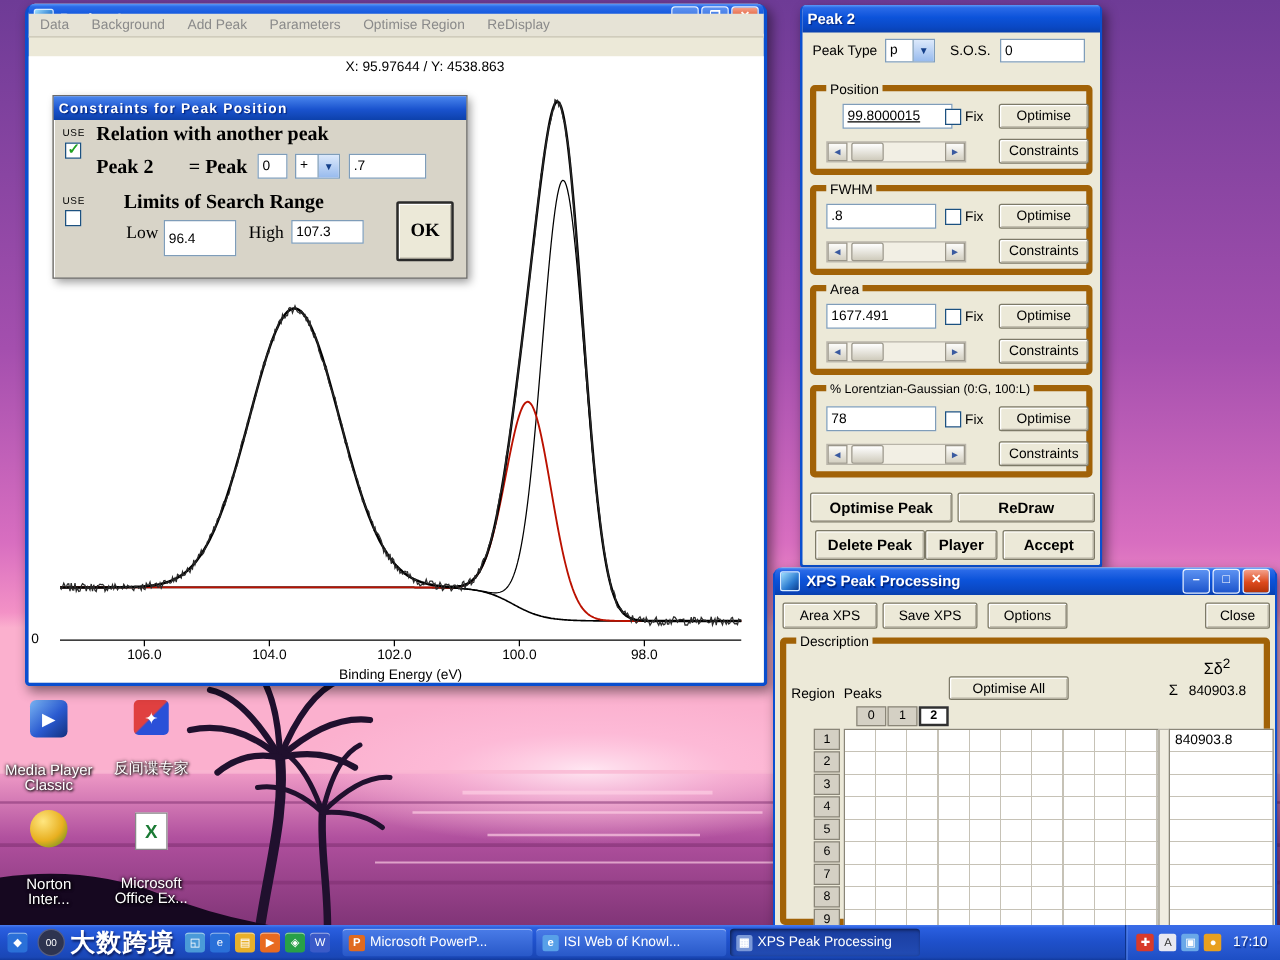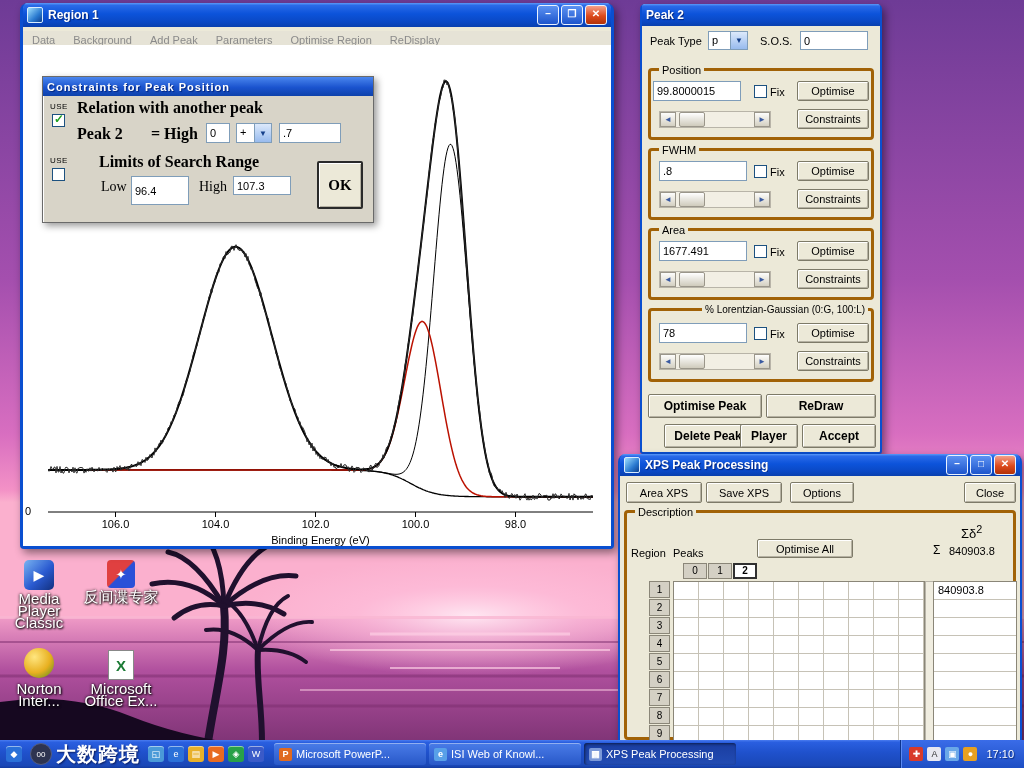--- a/index.html
+++ b/index.html
@@ -22,35 +22,35 @@
     text-align:center;font-weight:bold;text-shadow:none;}
   .tb-btn.close{background:linear-gradient(#f4a08a,#dd4a1d 55%,#b23208);}
   
   .btn{position:absolute;background:#ece9d8;border:1px solid #7d7a68;border-radius:2px;
     box-shadow:inset 1px 1px 0 #fff,inset -1px -1px 0 #b5b1a2;font-size:11px;
     display:flex;align-items:center;justify-content:center;box-sizing:border-box;}
   .tbx{position:absolute;background:#fff;border:1px solid #7f9db9;font-size:11px;
     padding:2px 3px;box-sizing:border-box;display:flex;align-items:center;overflow:hidden;white-space:nowrap;}
   .chk{position:absolute;width:13px;height:13px;background:#fff;border:1px solid #1c5180;box-sizing:border-box;}
   .chk.checked::after{content:"✓";position:absolute;top:-3px;left:1px;font-size:12px;font-weight:bold;color:#21a121;}
-  .grp{position:absolute;border:3px solid #a16207;border-radius:4px;box-sizing:border-box;}
+  .grp{position:absolute;border:5px solid #a16207;border-radius:4px;box-sizing:border-box;}
   .grp-label{position:absolute;top:-7px;left:8px;background:#ece9d8;padding:0 3px;font-size:11px;white-space:nowrap;}
   .hscroll{position:absolute;height:17px;background:#f2efe4;border:1px solid #b8b4a8;display:flex;box-sizing:border-box;}
   .sb-btn{width:16px;height:100%;background:linear-gradient(#fdfdfb,#d4d0c2);border:1px solid #9a968a;
     box-sizing:border-box;font-size:8px;color:#3a5aa0;display:flex;align-items:center;justify-content:center;}
   .sb-track{flex:1;position:relative;}
   .sb-thumb{position:absolute;left:3px;top:0;width:26px;height:15px;border-radius:2px;
     background:linear-gradient(#ffffff,#cfcbbc);border:1px solid #9a968a;box-sizing:border-box;}
   .combo{position:absolute;background:#fff;border:1px solid #7f9db9;display:flex;box-sizing:border-box;}
   .combo .val{flex:1;padding:2px 3px;font-size:11px;}
   .combo .arrow{width:16px;background:linear-gradient(#dcе9fb,#98bbee);background:linear-gradient(#dce9fb,#98bbee);
     border-left:1px solid #7f9db9;color:#15408a;font-size:8px;display:flex;align-items:center;justify-content:center;}
   .lbl{position:absolute;white-space:nowrap;}
   
-  #region-menubar{position:absolute;top:28px;left:0;right:0;height:18px;background:#e6e3d6;
+  #region-menubar{position:absolute;top:8px;left:0;right:0;height:18px;background:#e6e3d6;
     border-bottom:1px solid #c9c5b4;display:flex;align-items:center;color:#8a8a8a;}
   #region-menubar span{padding:0 9px;}
   #region-body{position:absolute;top:42px;left:0;right:0;bottom:0;background:#fff;}
   #coords-line{position:absolute;top:3px;left:0;right:0;text-align:center;padding-left:46px;color:#000;}
   #chart-host{position:absolute;left:25px;top:33px;width:545px;height:434px;overflow:visible;}
   .tick-label{position:absolute;top:440px;width:44px;text-align:center;font-size:11px;}
   #axis-title{position:absolute;left:25px;width:545px;top:489px;text-align:center;font-size:11px;}
   #y-origin{position:absolute;left:2px;top:460px;font-size:11px;}
   
   #constraints{position:absolute;left:42px;top:76px;width:332px;height:147px;background:#d8d4c8;
@@ -78,21 +78,21 @@
   #sum-col{position:absolute;left:306px;top:68px;width:82px;height:162px;background:#fff;border:1px solid #8a8678;
     background-image:repeating-linear-gradient(to bottom,transparent 0 17px,#c6c2b6 17px 18px);}
   #watermark{position:absolute;left:630px;top:700px;z-index:30;display:flex;align-items:center;gap:6px;
     color:#9aa0a8;opacity:.9;font-size:22px;letter-spacing:2px;font-weight:bold;text-shadow:0 0 2px #fff;}
   .paw{width:22px;height:22px;border-radius:50%;background:#aab0b8;opacity:.8;position:relative;}
   .paw::after{content:"";position:absolute;left:4px;top:-5px;width:5px;height:5px;border-radius:50%;
     background:#aab0b8;box-shadow:7px 0 0 #aab0b8,3.5px -4px 0 #aab0b8;}
   
   .dicon{position:absolute;width:78px;text-align:center;z-index:5;}
   .dicon .ic{display:inline-block;}
-  .dicon .cap{margin-top:3px;color:#fff;font-size:15px;line-height:12px;white-space:pre-line;
+  .dicon .cap{margin-top:20px;color:#fff;font-size:12px;line-height:12px;white-space:pre-line;
     text-shadow:1px 1px 2px #000,0 0 3px #000;}
   
   #taskbar{position:absolute;left:0;top:740px;width:1024px;height:28px;z-index:40;
     background:linear-gradient(180deg,#4a7cf0 0%,#2a5fe0 8%,#1f51cc 45%,#1a47b6 92%,#123a9e 100%);
     display:flex;align-items:center;}
   .qlicon{width:16px;height:16px;border-radius:3px;margin-right:4px;color:#fff;font-size:9px;
     display:flex;align-items:center;justify-content:center;box-shadow:inset 0 1px 0 rgba(255,255,255,.5);}
   .taskbtn{width:152px;height:22px;margin-right:3px;border-radius:3px;display:flex;align-items:center;gap:4px;
     padding:0 5px;box-sizing:border-box;color:#fff;font-size:11px;white-space:nowrap;overflow:hidden;
     background:linear-gradient(#4a7ce8,#2858c8);box-shadow:inset 0 1px 0 rgba(255,255,255,.4);}
@@ -203,20 +203,21 @@
     </div>
     <div id="region-menubar">
       <span>Data</span>
       <span>Background</span>
       <span>Add Peak</span>
       <span>Parameters</span>
       <span>Optimise Region</span>
       <span>ReDisplay</span>
     </div>
     <div id="region-body">
+      <div id="coords-line">X: 95.97644 / Y: 4538.863</div>
       <div id="chart-host"><svg width="549" height="442">
             <polyline points="0.0,391.9 1.0,391.9 2.0,391.9 3.0,391.9 4.0,391.9 5.0,391.9 6.0,391.9 7.0,391.9 8.0,391.9 9.0,391.9 10.0,391.9 11.0,391.9 12.0,391.9 13.0,391.9 14.0,391.9 15.0,391.9 16.0,391.9 17.0,391.9 18.0,391.9 19.0,391.9 20.0,391.9 21.0,391.9 22.0,391.9 23.0,391.9 24.0,391.9 25.0,391.9 26.0,391.9 27.0,391.9 28.0,391.9 29.0,391.9 30.0,391.9 31.0,391.9 32.0,391.9 33.0,391.9 34.0,391.9 35.0,391.9 36.0,391.9 37.0,391.9 38.0,391.9 39.0,391.9 40.0,391.9 41.0,391.9 42.0,391.9 43.0,391.9 44.0,391.9 45.0,391.9 46.0,391.9 47.0,391.9 48.0,391.9 49.0,391.9 50.0,391.9 51.0,391.9 52.0,391.9 53.0,391.9 54.0,391.9 55.0,391.9 56.0,391.9 57.0,391.9 58.0,391.9 59.0,391.9 60.0,391.9 61.0,391.9 62.0,391.9 63.0,391.9 64.0,391.9 65.0,391.9 66.0,391.9 67.0,391.9 68.0,391.9 69.0,391.9 70.0,391.9 71.0,391.9 72.0,391.9 73.0,391.9 74.0,391.9 75.0,391.9 76.0,391.9 77.0,391.9 78.0,391.9 79.0,391.9 80.0,391.9 81.0,391.9 82.0,391.9 83.0,391.9 84.0,391.9 85.0,391.9 86.0,391.9 87.0,391.9 88.0,391.9 89.0,391.9 90.0,391.9 91.0,391.9 92.0,391.9 93.0,391.9 94.0,391.9 95.0,391.9 96.0,391.9 97.0,391.9 98.0,391.9 99.0,391.9 100.0,391.9 101.0,391.9 102.0,391.9 103.0,391.9 104.0,391.9 105.0,391.9 106.0,391.9 107.0,391.9 108.0,391.9 109.0,391.9 110.0,391.9 111.0,391.9 112.0,391.9 113.0,391.9 114.0,391.9 115.0,391.9 116.0,391.9 117.0,391.9 118.0,391.9 119.0,391.9 120.0,391.9 121.0,391.9 122.0,391.9 123.0,391.9 124.0,391.9 125.0,391.9 126.0,391.9 127.0,391.9 128.0,391.9 129.0,391.9 130.0,391.9 131.0,391.9 132.0,391.9 133.0,391.9 134.0,391.9 135.0,391.9 136.0,391.9 137.0,391.9 138.0,391.9 139.0,391.9 140.0,391.9 141.0,391.9 142.0,391.9 143.0,391.9 144.0,391.9 145.0,391.9 146.0,391.9 147.0,391.9 148.0,391.9 149.0,391.9 150.0,391.9 151.0,391.9 152.0,391.9 153.0,391.9 154.0,391.9 155.0,391.9 156.0,391.9 157.0,391.9 158.0,391.9 159.0,391.9 160.0,391.9 161.0,391.9 162.0,391.9 163.0,391.9 164.0,391.9 165.0,391.9 166.0,391.9 167.0,391.9 168.0,391.9 169.0,391.9 170.0,391.9 171.0,391.9 172.0,391.9 173.0,391.9 174.0,391.9 175.0,391.9 176.0,391.9 177.0,391.9 178.0,391.9 179.0,391.9 180.0,391.9 181.0,391.9 182.0,391.9 183.0,391.9 184.0,391.9 185.0,391.9 186.0,391.9 187.0,391.9 188.0,391.9 189.0,391.9 190.0,391.9 191.0,391.9 192.0,391.9 193.0,391.9 194.0,391.9 195.0,391.9 196.0,391.9 197.0,391.9 198.0,391.9 199.0,391.9 200.0,391.9 201.0,391.9 202.0,391.9 203.0,391.9 204.0,391.9 205.0,391.9 206.0,391.9 207.0,391.9 208.0,391.9 209.0,391.9 210.0,391.9 211.0,391.9 212.0,391.9 213.0,391.9 214.0,391.9 215.0,391.9 216.0,391.9 217.0,391.9 218.0,391.9 219.0,391.9 220.0,391.9 221.0,391.9 222.0,391.9 223.0,391.9 224.0,391.9 225.0,391.9 226.0,391.9 227.0,391.9 228.0,391.9 229.0,391.9 230.0,391.9 231.0,391.9 232.0,391.9 233.0,391.9 234.0,391.9 235.0,391.9 236.0,391.9 237.0,391.9 238.0,391.9 239.0,391.9 240.0,391.9 241.0,391.9 242.0,391.9 243.0,391.9 244.0,391.9 245.0,391.9 246.0,391.9 247.0,391.9 248.0,391.9 249.0,391.9 250.0,391.9 251.0,391.9 252.0,391.9 253.0,391.9 254.0,391.9 255.0,391.9 256.0,391.9 257.0,391.9 258.0,391.9 259.0,391.9 260.0,391.9 261.0,391.9 262.0,391.9 263.0,391.9 264.0,391.9 265.0,391.9 266.0,391.9 267.0,391.9 268.0,391.9 269.0,391.9 270.0,391.9 271.0,391.9 272.0,391.9 273.0,391.9 274.0,391.9 275.0,391.9 276.0,391.9 277.0,391.9 278.0,391.9 279.0,391.9 280.0,391.9 281.0,391.9 282.0,391.9 283.0,391.9 284.0,392.0 285.0,392.0 286.0,392.0 287.0,392.0 288.0,392.0 289.0,392.0 290.0,392.0 291.0,392.0 292.0,392.0 293.0,392.0 294.0,392.0 295.0,392.0 296.0,392.0 297.0,392.0 298.0,392.1 299.0,392.1 300.0,392.1 301.0,392.1 302.0,392.1 303.0,392.1 304.0,392.1 305.0,392.2 306.0,392.2 307.0,392.2 308.0,392.2 309.0,392.3 310.0,392.3 311.0,392.3 312.0,392.4 313.0,392.4 314.0,392.4 315.0,392.5 316.0,392.5 317.0,392.6 318.0,392.6 319.0,392.7 320.0,392.8 321.0,392.8 322.0,392.9 323.0,393.0 324.0,393.1 325.0,393.2 326.0,393.3 327.0,393.4 328.0,393.5 329.0,393.6 330.0,393.8 331.0,393.9 332.0,394.1 333.0,394.2 334.0,394.4 335.0,394.6 336.0,394.8 337.0,395.0 338.0,395.2 339.0,395.5 340.0,395.7 341.0,396.0 342.0,396.3 343.0,396.6 344.0,396.9 345.0,397.2 346.0,397.6 347.0,397.9 348.0,398.3 349.0,398.7 350.0,399.1 351.0,399.6 352.0,400.0 353.0,400.5 354.0,401.0 355.0,401.4 356.0,401.9 357.0,402.4 358.0,403.0 359.0,403.5 360.0,404.0 361.0,404.5 362.0,405.1 363.0,405.6 364.0,406.2 365.0,406.7 366.0,407.2 367.0,407.8 368.0,408.3 369.0,408.8 370.0,409.3 371.0,409.8 372.0,410.2 373.0,410.7 374.0,411.1 375.0,411.6 376.0,412.0 377.0,412.4 378.0,412.8 379.0,413.1 380.0,413.5 381.0,413.8 382.0,414.1 383.0,414.4 384.0,414.7 385.0,415.0 386.0,415.2 387.0,415.5 388.0,415.7 389.0,415.9 390.0,416.1 391.0,416.3 392.0,416.5 393.0,416.7 394.0,416.8 395.0,416.9 396.0,417.1 397.0,417.2 398.0,417.3 399.0,417.4 400.0,417.5 401.0,417.6 402.0,417.7 403.0,417.8 404.0,417.9 405.0,417.9 406.0,418.0 407.0,418.1 408.0,418.1 409.0,418.2 410.0,418.2 411.0,418.3 412.0,418.3 413.0,418.3 414.0,418.4 415.0,418.4 416.0,418.4 417.0,418.5 418.0,418.5 419.0,418.5 420.0,418.5 421.0,418.6 422.0,418.6 423.0,418.6 424.0,418.6 425.0,418.6 426.0,418.6 427.0,418.7 428.0,418.7 429.0,418.7 430.0,418.7 431.0,418.7 432.0,418.7 433.0,418.7 434.0,418.7 435.0,418.7 436.0,418.7 437.0,418.7 438.0,418.7 439.0,418.8 440.0,418.8 441.0,418.8 442.0,418.8 443.0,418.8 444.0,418.8 445.0,418.8 446.0,418.8 447.0,418.8 448.0,418.8 449.0,418.8 450.0,418.8 451.0,418.8 452.0,418.8 453.0,418.8 454.0,418.8 455.0,418.8 456.0,418.8 457.0,418.8 458.0,418.8 459.0,418.8 460.0,418.8 461.0,418.8 462.0,418.8 463.0,418.8 464.0,418.8 465.0,418.8 466.0,418.8 467.0,418.8 468.0,418.8 469.0,418.8 470.0,418.8 471.0,418.8 472.0,418.8 473.0,418.8 474.0,418.8 475.0,418.8 476.0,418.8 477.0,418.8 478.0,418.8 479.0,418.8 480.0,418.8 481.0,418.8 482.0,418.8 483.0,418.8 484.0,418.8 485.0,418.8 486.0,418.8 487.0,418.8 488.0,418.8 489.0,418.8 490.0,418.8 491.0,418.8 492.0,418.8 493.0,418.8 494.0,418.8 495.0,418.8 496.0,418.8 497.0,418.8 498.0,418.8 499.0,418.8 500.0,418.8 501.0,418.8 502.0,418.8 503.0,418.8 504.0,418.8 505.0,418.8 506.0,418.8 507.0,418.8 508.0,418.8 509.0,418.8 510.0,418.8 511.0,418.8 512.0,418.8 513.0,418.8 514.0,418.8 515.0,418.8 516.0,418.8 517.0,418.8 518.0,418.8 519.0,418.8 520.0,418.8 521.0,418.8 522.0,418.8 523.0,418.8 524.0,418.8 525.0,418.8 526.0,418.8 527.0,418.8 528.0,418.8 529.0,418.8 530.0,418.8 531.0,418.8 532.0,418.8 533.0,418.8 534.0,418.8 535.0,418.8 536.0,418.8 537.0,418.8 538.0,418.8 539.0,418.8 540.0,418.8 541.0,418.8 542.0,418.8 543.0,418.8 544.0,418.8 545.0,418.8 " fill="none" stroke="#000000" stroke-width="1.3"></polyline>
             <polyline points="0.0,391.9 1.0,391.9 2.0,391.9 3.0,391.9 4.0,391.9 5.0,391.9 6.0,391.9 7.0,391.9 8.0,391.9 9.0,391.9 10.0,391.9 11.0,391.9 12.0,391.9 13.0,391.9 14.0,391.9 15.0,391.9 16.0,391.9 17.0,391.9 18.0,391.9 19.0,391.9 20.0,391.9 21.0,391.9 22.0,391.9 23.0,391.9 24.0,391.9 25.0,391.9 26.0,391.9 27.0,391.9 28.0,391.9 29.0,391.9 30.0,391.9 31.0,391.9 32.0,391.9 33.0,391.9 34.0,391.9 35.0,391.9 36.0,391.9 37.0,391.9 38.0,391.9 39.0,391.9 40.0,391.9 41.0,391.9 42.0,391.9 43.0,391.9 44.0,391.9 45.0,391.9 46.0,391.9 47.0,391.9 48.0,391.9 49.0,391.9 50.0,391.9 51.0,391.9 52.0,391.9 53.0,391.9 54.0,391.9 55.0,391.9 56.0,391.9 57.0,391.9 58.0,391.9 59.0,391.9 60.0,391.9 61.0,391.9 62.0,391.9 63.0,391.9 64.0,391.9 65.0,391.9 66.0,391.9 67.0,391.9 68.0,391.9 69.0,391.9 70.0,391.9 71.0,391.9 72.0,391.9 73.0,391.9 74.0,391.9 75.0,391.9 76.0,391.9 77.0,391.9 78.0,391.9 79.0,391.9 80.0,391.9 81.0,391.9 82.0,391.9 83.0,391.9 84.0,391.9 85.0,391.9 86.0,391.9 87.0,391.9 88.0,391.9 89.0,391.9 90.0,391.9 91.0,391.9 92.0,391.9 93.0,391.9 94.0,391.9 95.0,391.9 96.0,391.9 97.0,391.9 98.0,391.9 99.0,391.9 100.0,391.9 101.0,391.9 102.0,391.9 103.0,391.9 104.0,391.9 105.0,391.9 106.0,391.9 107.0,391.9 108.0,391.9 109.0,391.9 110.0,391.9 111.0,391.9 112.0,391.9 113.0,391.9 114.0,391.9 115.0,391.9 116.0,391.9 117.0,391.9 118.0,391.9 119.0,391.9 120.0,391.9 121.0,391.9 122.0,391.9 123.0,391.9 124.0,391.9 125.0,391.9 126.0,391.9 127.0,391.9 128.0,391.9 129.0,391.9 130.0,391.9 131.0,391.9 132.0,391.9 133.0,391.9 134.0,391.9 135.0,391.9 136.0,391.9 137.0,391.9 138.0,391.9 139.0,391.9 140.0,391.9 141.0,391.9 142.0,391.9 143.0,391.9 144.0,391.9 145.0,391.9 146.0,391.9 147.0,391.9 148.0,391.9 149.0,391.9 150.0,391.9 151.0,391.9 152.0,391.9 153.0,391.9 154.0,391.9 155.0,391.9 156.0,391.9 157.0,391.9 158.0,391.9 159.0,391.9 160.0,391.9 161.0,391.9 162.0,391.9 163.0,391.9 164.0,391.9 165.0,391.9 166.0,391.9 167.0,391.9 168.0,391.9 169.0,391.9 170.0,391.9 171.0,391.9 172.0,391.9 173.0,391.9 174.0,391.9 175.0,391.9 176.0,391.9 177.0,391.9 178.0,391.9 179.0,391.9 180.0,391.9 181.0,391.9 182.0,391.9 183.0,391.9 184.0,391.9 185.0,391.9 186.0,391.9 187.0,391.9 188.0,391.9 189.0,391.9 190.0,391.9 191.0,391.9 192.0,391.9 193.0,391.9 194.0,391.9 195.0,391.9 196.0,391.9 197.0,391.9 198.0,391.9 199.0,391.9 200.0,391.9 201.0,391.9 202.0,391.9 203.0,391.9 204.0,391.9 205.0,391.9 206.0,391.9 207.0,391.9 208.0,391.9 209.0,391.9 210.0,391.9 211.0,391.9 212.0,391.9 213.0,391.9 214.0,391.9 215.0,391.9 216.0,391.9 217.0,391.9 218.0,391.9 219.0,391.9 220.0,391.9 221.0,391.9 222.0,391.9 223.0,391.9 224.0,391.9 225.0,391.9 226.0,391.9 227.0,391.9 228.0,391.9 229.0,391.9 230.0,391.9 231.0,391.9 232.0,391.9 233.0,391.9 234.0,391.9 235.0,391.9 236.0,391.9 237.0,391.9 238.0,391.9 239.0,391.9 240.0,391.9 241.0,391.9 242.0,391.9 243.0,391.9 244.0,391.9 245.0,391.9 246.0,391.9 247.0,391.9 248.0,391.9 249.0,391.9 250.0,391.9 251.0,391.9 252.0,391.9 253.0,391.9 254.0,391.9 255.0,391.9 256.0,391.9 257.0,391.9 258.0,391.9 259.0,391.9 260.0,391.9 261.0,391.9 262.0,391.9 263.0,391.9 264.0,391.9 265.0,391.9 266.0,391.9 267.0,391.9 268.0,391.9 269.0,391.9 270.0,391.9 271.0,391.9 272.0,391.9 273.0,391.9 274.0,391.9 275.0,391.9 276.0,391.9 277.0,391.9 278.0,391.9 279.0,391.9 280.0,391.9 281.0,391.9 282.0,391.9 283.0,391.9 284.0,392.0 285.0,392.0 286.0,392.0 287.0,392.0 288.0,392.0 289.0,392.0 290.0,392.0 291.0,392.0 292.0,392.0 293.0,392.0 294.0,392.0 295.0,392.0 296.0,392.0 297.0,392.0 298.0,392.1 299.0,392.1 300.0,392.1 301.0,392.1 302.0,392.1 303.0,392.1 304.0,392.1 305.0,392.2 306.0,392.2 307.0,392.2 308.0,392.2 309.0,392.3 310.0,392.3 311.0,392.3 312.0,392.4 313.0,392.4 314.0,392.4 315.0,392.5 316.0,392.5 317.0,392.6 318.0,392.6 319.0,392.7 320.0,392.8 321.0,392.8 322.0,392.9 323.0,393.0 324.0,393.1 325.0,393.2 326.0,393.3 327.0,393.4 328.0,393.5 329.0,393.6 330.0,393.7 331.0,393.9 332.0,394.0 333.0,394.1 334.0,394.3 335.0,394.5 336.0,394.6 337.0,394.8 338.0,395.0 339.0,395.1 340.0,395.3 341.0,395.5 342.0,395.7 343.0,395.8 344.0,396.0 345.0,396.1 346.0,396.2 347.0,396.3 348.0,396.3 349.0,396.3 350.0,396.2 351.0,396.0 352.0,395.8 353.0,395.4 354.0,395.0 355.0,394.4 356.0,393.6 357.0,392.7 358.0,391.6 359.0,390.2 360.0,388.6 361.0,386.8 362.0,384.6 363.0,382.1 364.0,379.2 365.0,376.0 366.0,372.3 367.0,368.2 368.0,363.6 369.0,358.5 370.0,352.9 371.0,346.8 372.0,340.1 373.0,332.9 374.0,325.1 375.0,316.8 376.0,307.9 377.0,298.5 378.0,288.5 379.0,278.1 380.0,267.3 381.0,256.0 382.0,244.4 383.0,232.5 384.0,220.5 385.0,208.2 386.0,195.9 387.0,183.7 388.0,171.5 389.0,159.6 390.0,148.0 391.0,136.8 392.0,126.1 393.0,116.0 394.0,106.6 395.0,98.1 396.0,90.4 397.0,83.6 398.0,77.9 399.0,73.3 400.0,69.8 401.0,67.5 402.0,66.3 403.0,66.4 404.0,67.7 405.0,70.2 406.0,73.8 407.0,78.6 408.0,84.5 409.0,91.5 410.0,99.3 411.0,108.1 412.0,117.7 413.0,127.9 414.0,138.8 415.0,150.3 416.0,162.1 417.0,174.3 418.0,186.7 419.0,199.2 420.0,211.8 421.0,224.3 422.0,236.7 423.0,248.9 424.0,260.8 425.0,272.4 426.0,283.6 427.0,294.4 428.0,304.7 429.0,314.6 430.0,323.9 431.0,332.7 432.0,340.9 433.0,348.6 434.0,355.7 435.0,362.4 436.0,368.5 437.0,374.0 438.0,379.2 439.0,383.8 440.0,388.0 441.0,391.8 442.0,395.2 443.0,398.3 444.0,401.0 445.0,403.4 446.0,405.5 447.0,407.4 448.0,409.1 449.0,410.5 450.0,411.7 451.0,412.8 452.0,413.8 453.0,414.6 454.0,415.2 455.0,415.8 456.0,416.3 457.0,416.8 458.0,417.1 459.0,417.4 460.0,417.7 461.0,417.9 462.0,418.0 463.0,418.2 464.0,418.3 465.0,418.4 466.0,418.5 467.0,418.5 468.0,418.6 469.0,418.6 470.0,418.7 471.0,418.7 472.0,418.7 473.0,418.7 474.0,418.8 475.0,418.8 476.0,418.8 477.0,418.8 478.0,418.8 479.0,418.8 480.0,418.8 481.0,418.8 482.0,418.8 483.0,418.8 484.0,418.8 485.0,418.8 486.0,418.8 487.0,418.8 488.0,418.8 489.0,418.8 490.0,418.8 491.0,418.8 492.0,418.8 493.0,418.8 494.0,418.8 495.0,418.8 496.0,418.8 497.0,418.8 498.0,418.8 499.0,418.8 500.0,418.8 501.0,418.8 502.0,418.8 503.0,418.8 504.0,418.8 505.0,418.8 506.0,418.8 507.0,418.8 508.0,418.8 509.0,418.8 510.0,418.8 511.0,418.8 512.0,418.8 513.0,418.8 514.0,418.8 515.0,418.8 516.0,418.8 517.0,418.8 518.0,418.8 519.0,418.8 520.0,418.8 521.0,418.8 522.0,418.8 523.0,418.8 524.0,418.8 525.0,418.8 526.0,418.8 527.0,418.8 528.0,418.8 529.0,418.8 530.0,418.8 531.0,418.8 532.0,418.8 533.0,418.8 534.0,418.8 535.0,418.8 536.0,418.8 537.0,418.8 538.0,418.8 539.0,418.8 540.0,418.8 541.0,418.8 542.0,418.8 543.0,418.8 544.0,418.8 545.0,418.8 " fill="none" stroke="#000000" stroke-width="1"></polyline>
             <polyline points="0.0,391.9 1.0,391.9 2.0,391.9 3.0,391.9 4.0,391.9 5.0,391.9 6.0,391.9 7.0,391.9 8.0,391.9 9.0,391.9 10.0,391.9 11.0,391.9 12.0,391.9 13.0,391.9 14.0,391.9 15.0,391.9 16.0,391.9 17.0,391.9 18.0,391.9 19.0,391.9 20.0,391.9 21.0,391.9 22.0,391.9 23.0,391.9 24.0,391.9 25.0,391.9 26.0,391.9 27.0,391.9 28.0,391.9 29.0,391.9 30.0,391.9 31.0,391.9 32.0,391.9 33.0,391.9 34.0,391.9 35.0,391.9 36.0,391.9 37.0,391.9 38.0,391.9 39.0,391.9 40.0,391.9 41.0,391.9 42.0,391.9 43.0,391.9 44.0,391.9 45.0,391.9 46.0,391.9 47.0,391.9 48.0,391.9 49.0,391.9 50.0,391.9 51.0,391.9 52.0,391.9 53.0,391.9 54.0,391.9 55.0,391.9 56.0,391.9 57.0,391.9 58.0,391.9 59.0,391.9 60.0,391.9 61.0,391.9 62.0,391.9 63.0,391.9 64.0,391.9 65.0,391.9 66.0,391.9 67.0,391.9 68.0,391.9 69.0,391.9 70.0,391.9 71.0,391.9 72.0,391.9 73.0,391.9 74.0,391.9 75.0,391.9 76.0,391.9 77.0,391.9 78.0,391.9 79.0,391.9 80.0,391.9 81.0,391.9 82.0,391.9 83.0,391.9 84.0,391.9 85.0,391.9 86.0,391.9 87.0,391.9 88.0,391.9 89.0,391.9 90.0,391.9 91.0,391.9 92.0,391.9 93.0,391.9 94.0,391.9 95.0,391.9 96.0,391.9 97.0,391.9 98.0,391.9 99.0,391.9 100.0,391.9 101.0,391.9 102.0,391.9 103.0,391.9 104.0,391.9 105.0,391.9 106.0,391.9 107.0,391.9 108.0,391.9 109.0,391.9 110.0,391.9 111.0,391.9 112.0,391.9 113.0,391.9 114.0,391.9 115.0,391.9 116.0,391.9 117.0,391.9 118.0,391.9 119.0,391.9 120.0,391.9 121.0,391.9 122.0,391.9 123.0,391.9 124.0,391.9 125.0,391.9 126.0,391.9 127.0,391.9 128.0,391.9 129.0,391.9 130.0,391.9 131.0,391.9 132.0,391.9 133.0,391.9 134.0,391.9 135.0,391.9 136.0,391.9 137.0,391.9 138.0,391.9 139.0,391.9 140.0,391.9 141.0,391.9 142.0,391.9 143.0,391.9 144.0,391.9 145.0,391.9 146.0,391.9 147.0,391.9 148.0,391.9 149.0,391.9 150.0,391.9 151.0,391.9 152.0,391.9 153.0,391.9 154.0,391.9 155.0,391.9 156.0,391.9 157.0,391.9 158.0,391.9 159.0,391.9 160.0,391.9 161.0,391.9 162.0,391.9 163.0,391.9 164.0,391.9 165.0,391.9 166.0,391.9 167.0,391.9 168.0,391.9 169.0,391.9 170.0,391.9 171.0,391.9 172.0,391.9 173.0,391.9 174.0,391.9 175.0,391.9 176.0,391.9 177.0,391.9 178.0,391.9 179.0,391.9 180.0,391.9 181.0,391.9 182.0,391.9 183.0,391.9 184.0,391.9 185.0,391.9 186.0,391.9 187.0,391.9 188.0,391.9 189.0,391.9 190.0,391.9 191.0,391.9 192.0,391.9 193.0,391.9 194.0,391.9 195.0,391.9 196.0,391.9 197.0,391.9 198.0,391.9 199.0,391.9 200.0,391.9 201.0,391.9 202.0,391.9 203.0,391.9 204.0,391.9 205.0,391.9 206.0,391.9 207.0,391.9 208.0,391.9 209.0,391.9 210.0,391.9 211.0,391.9 212.0,391.9 213.0,391.9 214.0,391.9 215.0,391.9 216.0,391.9 217.0,391.9 218.0,391.9 219.0,391.9 220.0,391.9 221.0,391.9 222.0,391.9 223.0,391.9 224.0,391.9 225.0,391.9 226.0,391.9 227.0,391.9 228.0,391.9 229.0,391.9 230.0,391.9 231.0,391.9 232.0,391.9 233.0,391.9 234.0,391.9 235.0,391.9 236.0,391.9 237.0,391.9 238.0,391.9 239.0,391.9 240.0,391.9 241.0,391.9 242.0,391.9 243.0,391.9 244.0,391.9 245.0,391.9 246.0,391.9 247.0,391.9 248.0,391.9 249.0,391.9 250.0,391.9 251.0,391.9 252.0,391.9 253.0,391.9 254.0,391.9 255.0,391.9 256.0,391.9 257.0,391.9 258.0,391.9 259.0,391.9 260.0,391.9 261.0,391.9 262.0,391.9 263.0,391.9 264.0,391.9 265.0,391.9 266.0,391.9 267.0,391.9 268.0,391.9 269.0,391.9 270.0,391.9 271.0,391.9 272.0,391.9 273.0,391.9 274.0,391.9 275.0,391.9 276.0,391.9 277.0,391.9 278.0,391.9 279.0,391.9 280.0,391.9 281.0,391.9 282.0,391.9 283.0,391.9 284.0,392.0 285.0,392.0 286.0,392.0 287.0,392.0 288.0,392.0 289.0,392.0 290.0,392.0 291.0,392.0 292.0,392.0 293.0,392.0 294.0,392.0 295.0,392.0 296.0,392.0 297.0,392.0 298.0,392.0 299.0,392.0 300.0,392.1 301.0,392.1 302.0,392.1 303.0,392.1 304.0,392.1 305.0,392.1 306.0,392.1 307.0,392.1 308.0,392.1 309.0,392.1 310.0,392.0 311.0,392.0 312.0,392.0 313.0,391.9 314.0,391.9 315.0,391.8 316.0,391.7 317.0,391.6 318.0,391.5 319.0,391.3 320.0,391.2 321.0,390.9 322.0,390.7 323.0,390.4 324.0,390.0 325.0,389.6 326.0,389.1 327.0,388.5 328.0,387.8 329.0,387.1 330.0,386.3 331.0,385.3 332.0,384.2 333.0,383.0 334.0,381.7 335.0,380.2 336.0,378.5 337.0,376.7 338.0,374.7 339.0,372.5 340.0,370.1 341.0,367.5 342.0,364.7 343.0,361.7 344.0,358.5 345.0,355.0 346.0,351.4 347.0,347.5 348.0,343.5 349.0,339.2 350.0,334.8 351.0,330.2 352.0,325.4 353.0,320.6 354.0,315.6 355.0,310.5 356.0,305.4 357.0,300.3 358.0,295.2 359.0,290.1 360.0,285.1 361.0,280.2 362.0,275.5 363.0,271.0 364.0,266.7 365.0,262.6 366.0,258.9 367.0,255.5 368.0,252.5 369.0,249.8 370.0,247.6 371.0,245.9 372.0,244.6 373.0,243.8 374.0,243.4 375.0,243.6 376.0,244.3 377.0,245.5 378.0,247.1 379.0,249.3 380.0,251.9 381.0,254.9 382.0,258.3 383.0,262.2 384.0,266.4 385.0,270.9 386.0,275.8 387.0,280.8 388.0,286.1 389.0,291.6 390.0,297.2 391.0,302.9 392.0,308.7 393.0,314.5 394.0,320.3 395.0,326.1 396.0,331.7 397.0,337.3 398.0,342.8 399.0,348.1 400.0,353.2 401.0,358.1 402.0,362.9 403.0,367.4 404.0,371.7 405.0,375.7 406.0,379.6 407.0,383.2 408.0,386.6 409.0,389.7 410.0,392.6 411.0,395.3 412.0,397.8 413.0,400.0 414.0,402.1 415.0,404.0 416.0,405.7 417.0,407.3 418.0,408.7 419.0,409.9 420.0,411.0 421.0,412.0 422.0,412.9 423.0,413.7 424.0,414.4 425.0,415.0 426.0,415.5 427.0,416.0 428.0,416.4 429.0,416.8 430.0,417.1 431.0,417.3 432.0,417.6 433.0,417.8 434.0,417.9 435.0,418.1 436.0,418.2 437.0,418.3 438.0,418.4 439.0,418.4 440.0,418.5 441.0,418.6 442.0,418.6 443.0,418.6 444.0,418.7 445.0,418.7 446.0,418.7 447.0,418.7 448.0,418.7 449.0,418.7 450.0,418.8 451.0,418.8 452.0,418.8 453.0,418.8 454.0,418.8 455.0,418.8 456.0,418.8 457.0,418.8 458.0,418.8 459.0,418.8 460.0,418.8 461.0,418.8 462.0,418.8 463.0,418.8 464.0,418.8 465.0,418.8 466.0,418.8 467.0,418.8 468.0,418.8 469.0,418.8 470.0,418.8 471.0,418.8 472.0,418.8 473.0,418.8 474.0,418.8 475.0,418.8 476.0,418.8 477.0,418.8 478.0,418.8 479.0,418.8 480.0,418.8 481.0,418.8 482.0,418.8 483.0,418.8 484.0,418.8 485.0,418.8 486.0,418.8 487.0,418.8 488.0,418.8 489.0,418.8 490.0,418.8 491.0,418.8 492.0,418.8 493.0,418.8 494.0,418.8 495.0,418.8 496.0,418.8 497.0,418.8 498.0,418.8 499.0,418.8 500.0,418.8 501.0,418.8 502.0,418.8 503.0,418.8 504.0,418.8 505.0,418.8 506.0,418.8 507.0,418.8 508.0,418.8 509.0,418.8 510.0,418.8 511.0,418.8 512.0,418.8 513.0,418.8 514.0,418.8 515.0,418.8 516.0,418.8 517.0,418.8 518.0,418.8 519.0,418.8 520.0,418.8 521.0,418.8 522.0,418.8 523.0,418.8 524.0,418.8 525.0,418.8 526.0,418.8 527.0,418.8 528.0,418.8 529.0,418.8 530.0,418.8 531.0,418.8 532.0,418.8 533.0,418.8 534.0,418.8 535.0,418.8 536.0,418.8 537.0,418.8 538.0,418.8 539.0,418.8 540.0,418.8 541.0,418.8 542.0,418.8 543.0,418.8 544.0,418.8 545.0,418.8 " fill="none" stroke="#bb1100" stroke-width="1.5"></polyline>
             <polyline points="0.0,391.9 1.0,391.9 2.0,391.9 3.0,391.9 4.0,391.9 5.0,391.9 6.0,391.9 7.0,391.9 8.0,391.9 9.0,391.9 10.0,391.9 11.0,391.9 12.0,391.9 13.0,391.9 14.0,391.9 15.0,391.9 16.0,391.9 17.0,391.9 18.0,391.9 19.0,391.9 20.0,391.9 21.0,391.9 22.0,391.9 23.0,391.9 24.0,391.9 25.0,391.9 26.0,391.9 27.0,391.9 28.0,391.9 29.0,391.9 30.0,391.9 31.0,391.9 32.0,391.9 33.0,391.9 34.0,391.9 35.0,391.9 36.0,391.9 37.0,391.9 38.0,391.9 39.0,391.9 40.0,391.8 41.0,391.8 42.0,391.8 43.0,391.8 44.0,391.8 45.0,391.8 46.0,391.8 47.0,391.8 48.0,391.8 49.0,391.8 50.0,391.7 51.0,391.7 52.0,391.7 53.0,391.7 54.0,391.7 55.0,391.6 56.0,391.6 57.0,391.6 58.0,391.5 59.0,391.5 60.0,391.5 61.0,391.4 62.0,391.4 63.0,391.3 64.0,391.3 65.0,391.2 66.0,391.1 67.0,391.1 68.0,391.0 69.0,390.9 70.0,390.8 71.0,390.7 72.0,390.6 73.0,390.4 74.0,390.3 75.0,390.2 76.0,390.0 77.0,389.8 78.0,389.7 79.0,389.5 80.0,389.3 81.0,389.0 82.0,388.8 83.0,388.5 84.0,388.2 85.0,387.9 86.0,387.6 87.0,387.3 88.0,386.9 89.0,386.5 90.0,386.1 91.0,385.6 92.0,385.2 93.0,384.7 94.0,384.1 95.0,383.5 96.0,382.9 97.0,382.3 98.0,381.6 99.0,380.9 100.0,380.1 101.0,379.3 102.0,378.4 103.0,377.5 104.0,376.5 105.0,375.5 106.0,374.5 107.0,373.3 108.0,372.2 109.0,370.9 110.0,369.6 111.0,368.3 112.0,366.9 113.0,365.4 114.0,363.8 115.0,362.2 116.0,360.5 117.0,358.8 118.0,357.0 119.0,355.1 120.0,353.1 121.0,351.0 122.0,348.9 123.0,346.7 124.0,344.4 125.0,342.1 126.0,339.7 127.0,337.1 128.0,334.6 129.0,331.9 130.0,329.2 131.0,326.4 132.0,323.5 133.0,320.5 134.0,317.5 135.0,314.4 136.0,311.3 137.0,308.1 138.0,304.8 139.0,301.4 140.0,298.1 141.0,294.6 142.0,291.1 143.0,287.6 144.0,284.0 145.0,280.4 146.0,276.7 147.0,273.0 148.0,269.3 149.0,265.6 150.0,261.9 151.0,258.1 152.0,254.4 153.0,250.6 154.0,246.9 155.0,243.2 156.0,239.5 157.0,235.8 158.0,232.2 159.0,228.6 160.0,225.0 161.0,221.5 162.0,218.1 163.0,214.7 164.0,211.4 165.0,208.2 166.0,205.1 167.0,202.1 168.0,199.1 169.0,196.3 170.0,193.6 171.0,191.0 172.0,188.5 173.0,186.1 174.0,183.9 175.0,181.8 176.0,179.9 177.0,178.1 178.0,176.4 179.0,174.9 180.0,173.6 181.0,172.4 182.0,171.4 183.0,170.6 184.0,169.9 185.0,169.4 186.0,169.0 187.0,168.8 188.0,168.8 189.0,169.0 190.0,169.4 191.0,169.9 192.0,170.6 193.0,171.4 194.0,172.4 195.0,173.6 196.0,174.9 197.0,176.4 198.0,178.1 199.0,179.9 200.0,181.8 201.0,183.9 202.0,186.1 203.0,188.5 204.0,191.0 205.0,193.6 206.0,196.3 207.0,199.1 208.0,202.1 209.0,205.1 210.0,208.2 211.0,211.4 212.0,214.7 213.0,218.1 214.0,221.5 215.0,225.0 216.0,228.6 217.0,232.2 218.0,235.8 219.0,239.5 220.0,243.2 221.0,246.9 222.0,250.6 223.0,254.4 224.0,258.1 225.0,261.9 226.0,265.6 227.0,269.3 228.0,273.0 229.0,276.7 230.0,280.4 231.0,284.0 232.0,287.6 233.0,291.1 234.0,294.6 235.0,298.1 236.0,301.4 237.0,304.8 238.0,308.1 239.0,311.3 240.0,314.4 241.0,317.5 242.0,320.5 243.0,323.5 244.0,326.4 245.0,329.2 246.0,331.9 247.0,334.6 248.0,337.1 249.0,339.7 250.0,342.1 251.0,344.4 252.0,346.7 253.0,348.9 254.0,351.0 255.0,353.1 256.0,355.1 257.0,357.0 258.0,358.8 259.0,360.5 260.0,362.2 261.0,363.8 262.0,365.4 263.0,366.9 264.0,368.3 265.0,369.7 266.0,371.0 267.0,372.2 268.0,373.4 269.0,374.5 270.0,375.5 271.0,376.6 272.0,377.5 273.0,378.4 274.0,379.3 275.0,380.1 276.0,380.9 277.0,381.6 278.0,382.3 279.0,383.0 280.0,383.6 281.0,384.2 282.0,384.7 283.0,385.2 284.0,385.7 285.0,386.1 286.0,386.6 287.0,387.0 288.0,387.3 289.0,387.7 290.0,388.0 291.0,388.3 292.0,388.6 293.0,388.9 294.0,389.1 295.0,389.4 296.0,389.6 297.0,389.8 298.0,390.0 299.0,390.2 300.0,390.3 301.0,390.5 302.0,390.6 303.0,390.7 304.0,390.9 305.0,391.0 306.0,391.1 307.0,391.1 308.0,391.2 309.0,391.3 310.0,391.3 311.0,391.4 312.0,391.4 313.0,391.4 314.0,391.4 315.0,391.4 316.0,391.3 317.0,391.3 318.0,391.2 319.0,391.0 320.0,390.9 321.0,390.7 322.0,390.4 323.0,390.2 324.0,389.8 325.0,389.4 326.0,388.9 327.0,388.4 328.0,387.7 329.0,387.0 330.0,386.1 331.0,385.2 332.0,384.1 333.0,382.9 334.0,381.5 335.0,380.0 336.0,378.3 337.0,376.4 338.0,374.4 339.0,372.1 340.0,369.7 341.0,367.0 342.0,364.1 343.0,360.9 344.0,357.5 345.0,353.9 346.0,350.0 347.0,345.8 348.0,341.4 349.0,336.7 350.0,331.8 351.0,326.6 352.0,321.2 353.0,315.5 354.0,309.6 355.0,303.5 356.0,297.1 357.0,290.6 358.0,283.8 359.0,276.9 360.0,269.7 361.0,262.5 362.0,255.0 363.0,247.4 364.0,239.7 365.0,231.9 366.0,224.0 367.0,215.9 368.0,207.8 369.0,199.6 370.0,191.3 371.0,182.9 372.0,174.5 373.0,166.0 374.0,157.4 375.0,148.8 376.0,140.2 377.0,131.5 378.0,122.9 379.0,114.2 380.0,105.6 381.0,97.1 382.0,88.6 383.0,80.3 384.0,72.1 385.0,64.2 386.0,56.4 387.0,49.0 388.0,41.9 389.0,35.3 390.0,29.1 391.0,23.4 392.0,18.3 393.0,13.9 394.0,10.1 395.0,7.2 396.0,5.0 397.0,3.7 398.0,3.3 399.0,3.9 400.0,5.4 401.0,8.0 402.0,11.5 403.0,16.0 404.0,21.5 405.0,28.0 406.0,35.4 407.0,43.8 408.0,53.0 409.0,63.0 410.0,73.7 411.0,85.1 412.0,97.1 413.0,109.6 414.0,122.6 415.0,135.9 416.0,149.4 417.0,163.1 418.0,176.8 419.0,190.6 420.0,204.3 421.0,217.8 422.0,231.0 423.0,244.0 424.0,256.6 425.0,268.8 426.0,280.5 427.0,291.8 428.0,302.5 429.0,312.7 430.0,322.3 431.0,331.3 432.0,339.7 433.0,347.6 434.0,354.9 435.0,361.7 436.0,367.9 437.0,373.6 438.0,378.8 439.0,383.5 440.0,387.8 441.0,391.6 442.0,395.1 443.0,398.1 444.0,400.9 445.0,403.3 446.0,405.5 447.0,407.4 448.0,409.0 449.0,410.5 450.0,411.7 451.0,412.8 452.0,413.7 453.0,414.5 454.0,415.2 455.0,415.8 456.0,416.3 457.0,416.7 458.0,417.1 459.0,417.4 460.0,417.7 461.0,417.9 462.0,418.0 463.0,418.2 464.0,418.3 465.0,418.4 466.0,418.5 467.0,418.5 468.0,418.6 469.0,418.6 470.0,418.7 471.0,418.7 472.0,418.7 473.0,418.7 474.0,418.8 475.0,418.8 476.0,418.8 477.0,418.8 478.0,418.8 479.0,418.8 480.0,418.8 481.0,418.8 482.0,418.8 483.0,418.8 484.0,418.8 485.0,418.8 486.0,418.8 487.0,418.8 488.0,418.8 489.0,418.8 490.0,418.8 491.0,418.8 492.0,418.8 493.0,418.8 494.0,418.8 495.0,418.8 496.0,418.8 497.0,418.8 498.0,418.8 499.0,418.8 500.0,418.8 501.0,418.8 502.0,418.8 503.0,418.8 504.0,418.8 505.0,418.8 506.0,418.8 507.0,418.8 508.0,418.8 509.0,418.8 510.0,418.8 511.0,418.8 512.0,418.8 513.0,418.8 514.0,418.8 515.0,418.8 516.0,418.8 517.0,418.8 518.0,418.8 519.0,418.8 520.0,418.8 521.0,418.8 522.0,418.8 523.0,418.8 524.0,418.8 525.0,418.8 526.0,418.8 527.0,418.8 528.0,418.8 529.0,418.8 530.0,418.8 531.0,418.8 532.0,418.8 533.0,418.8 534.0,418.8 535.0,418.8 536.0,418.8 537.0,418.8 538.0,418.8 539.0,418.8 540.0,418.8 541.0,418.8 542.0,418.8 543.0,418.8 544.0,418.8 545.0,418.8 " fill="none" stroke="#000000" stroke-width="2"></polyline>
             <polyline points="0.0,391.2 1.0,393.3 2.0,391.6 3.0,388.5 4.0,390.7 5.0,391.7 6.0,389.3 7.0,389.0 8.0,394.9 9.0,388.4 10.0,393.9 11.0,394.0 12.0,388.5 13.0,395.0 14.0,392.7 15.0,395.2 16.0,394.9 17.0,390.7 18.0,389.0 19.0,389.7 20.0,390.2 21.0,394.9 22.0,391.1 23.0,391.9 24.0,394.0 25.0,389.2 26.0,394.9 27.0,389.8 28.0,394.3 29.0,395.2 30.0,390.4 31.0,390.2 32.0,389.4 33.0,389.7 34.0,389.5 35.0,390.2 36.0,395.1 37.0,393.0 38.0,394.3 39.0,390.8 40.0,392.7 41.0,393.2 42.0,389.8 43.0,393.1 44.0,389.2 45.0,391.4 46.0,393.9 47.0,392.1 48.0,391.3 49.0,392.3 50.0,393.1 51.0,389.4 52.0,391.0 53.0,392.7 54.0,390.2 55.0,391.0 56.0,392.3 57.0,391.1 58.0,393.4 59.0,394.4 60.0,390.8 61.0,391.2 62.0,391.7 63.0,392.7 64.0,391.6 65.0,394.1 66.0,389.2 67.0,393.1 68.0,393.6 69.0,388.5 70.0,390.1 71.0,389.9 72.0,387.6 73.0,392.2 74.0,390.4 75.0,390.9 76.0,389.1 77.0,388.6 78.0,391.5 79.0,391.6 80.0,388.4 81.0,392.5 82.0,390.3 83.0,386.6 84.0,386.4 85.0,388.4 86.0,388.5 87.0,387.2 88.0,388.6 89.0,388.0 90.0,383.7 91.0,387.2 92.0,384.5 93.0,387.7 94.0,381.5 95.0,382.2 96.0,383.3 97.0,384.5 98.0,379.3 99.0,382.3 100.0,382.0 101.0,379.6 102.0,376.5 103.0,378.4 104.0,380.0 105.0,376.1 106.0,377.2 107.0,369.9 108.0,373.7 109.0,370.4 110.0,369.0 111.0,365.5 112.0,365.3 113.0,362.1 114.0,365.5 115.0,364.1 116.0,360.6 117.0,359.5 118.0,355.0 119.0,355.0 120.0,350.0 121.0,349.1 122.0,348.9 123.0,343.8 124.0,345.2 125.0,341.5 126.0,337.0 127.0,337.4 128.0,335.7 129.0,330.2 130.0,326.4 131.0,323.8 132.0,325.7 133.0,322.3 134.0,318.6 135.0,317.6 136.0,313.8 137.0,306.9 138.0,302.6 139.0,303.3 140.0,297.7 141.0,296.1 142.0,293.3 143.0,286.9 144.0,283.0 145.0,277.5 146.0,273.9 147.0,274.8 148.0,268.1 149.0,268.2 150.0,259.6 151.0,259.3 152.0,255.7 153.0,249.3 154.0,249.6 155.0,240.8 156.0,240.5 157.0,237.4 158.0,231.4 159.0,228.8 160.0,224.6 161.0,218.5 162.0,218.4 163.0,211.4 164.0,214.4 165.0,207.6 166.0,204.0 167.0,204.4 168.0,198.4 169.0,194.4 170.0,193.0 171.0,194.1 172.0,185.7 173.0,186.3 174.0,184.4 175.0,179.5 176.0,178.1 177.0,180.4 178.0,173.6 179.0,176.1 180.0,176.4 181.0,174.4 182.0,174.4 183.0,168.7 184.0,168.0 185.0,168.8 186.0,172.4 187.0,169.5 188.0,166.7 189.0,169.4 190.0,171.6 191.0,171.8 192.0,172.9 193.0,170.7 194.0,171.8 195.0,174.9 196.0,173.8 197.0,179.0 198.0,175.6 199.0,182.6 200.0,178.4 201.0,186.4 202.0,187.8 203.0,191.3 204.0,189.6 205.0,194.0 206.0,195.0 207.0,202.4 208.0,205.1 209.0,208.6 210.0,210.9 211.0,211.5 212.0,217.8 213.0,214.7 214.0,222.8 215.0,227.4 216.0,230.6 217.0,233.4 218.0,236.0 219.0,239.4 220.0,239.8 221.0,245.4 222.0,249.9 223.0,256.7 224.0,259.6 225.0,259.8 226.0,263.9 227.0,269.3 228.0,275.9 229.0,275.1 230.0,278.7 231.0,287.0 232.0,290.3 233.0,292.4 234.0,296.5 235.0,299.7 236.0,300.5 237.0,304.4 238.0,305.6 239.0,311.0 240.0,311.9 241.0,317.5 242.0,323.1 243.0,322.5 244.0,326.3 245.0,329.0 246.0,330.0 247.0,331.2 248.0,336.3 249.0,338.3 250.0,339.4 251.0,345.6 252.0,343.8 253.0,348.9 254.0,348.4 255.0,349.9 256.0,352.0 257.0,354.4 258.0,358.5 259.0,363.8 260.0,360.8 261.0,366.7 262.0,364.7 263.0,370.1 264.0,365.1 265.0,373.0 266.0,368.5 267.0,369.8 268.0,376.5 269.0,374.9 270.0,378.3 271.0,376.4 272.0,380.6 273.0,379.5 274.0,381.3 275.0,380.6 276.0,378.9 277.0,379.7 278.0,379.4 279.0,383.9 280.0,381.3 281.0,383.9 282.0,384.6 283.0,387.8 284.0,385.2 285.0,386.0 286.0,389.4 287.0,388.6 288.0,390.7 289.0,390.0 290.0,389.3 291.0,389.7 292.0,388.4 293.0,385.5 294.0,388.9 295.0,388.8 296.0,386.8 297.0,386.8 298.0,387.0 299.0,389.7 300.0,388.6 301.0,393.3 302.0,393.0 303.0,390.9 304.0,387.9 305.0,389.9 306.0,394.4 307.0,393.3 308.0,389.5 309.0,389.3 310.0,389.8 311.0,389.4 312.0,392.0 313.0,394.6 314.0,393.4 315.0,390.2 316.0,390.0 317.0,391.6 318.0,390.4 319.0,392.9 320.0,392.3 321.0,394.1 322.0,387.8 323.0,387.1 324.0,392.6 325.0,390.1 326.0,390.1 327.0,386.5 328.0,385.1 329.0,389.7 330.0,388.2 331.0,387.9 332.0,382.9 333.0,384.1 334.0,381.5 335.0,376.7 336.0,380.1 337.0,375.2 338.0,371.0 339.0,368.9 340.0,368.6 341.0,365.7 342.0,363.5 343.0,358.6 344.0,356.5 345.0,353.5 346.0,347.9 347.0,345.7 348.0,344.1 349.0,338.3 350.0,328.4 351.0,324.1 352.0,317.8 353.0,314.4 354.0,312.1 355.0,302.4 356.0,298.7 357.0,287.1 358.0,282.9 359.0,278.9 360.0,266.6 361.0,262.3 362.0,257.3 363.0,245.7 364.0,242.9 365.0,235.1 366.0,224.9 367.0,214.6 368.0,205.6 369.0,202.2 370.0,190.7 371.0,182.2 372.0,174.1 373.0,168.3 374.0,157.4 375.0,149.7 376.0,142.6 377.0,130.4 378.0,124.3 379.0,116.7 380.0,108.4 381.0,94.7 382.0,88.6 383.0,77.9 384.0,69.5 385.0,61.1 386.0,58.6 387.0,45.8 388.0,44.1 389.0,35.6 390.0,30.4 391.0,22.7 392.0,21.1 393.0,16.7 394.0,10.5 395.0,9.5 396.0,1.8 397.0,2.6 398.0,2.1 399.0,7.0 400.0,4.7 401.0,8.2 402.0,13.6 403.0,18.6 404.0,20.5 405.0,31.0 406.0,34.7 407.0,41.3 408.0,51.9 409.0,62.5 410.0,76.3 411.0,87.0 412.0,99.9 413.0,112.4 414.0,126.0 415.0,139.1 416.0,148.9 417.0,165.8 418.0,177.1 419.0,193.8 420.0,201.4 421.0,220.2 422.0,232.2 423.0,246.7 424.0,253.2 425.0,267.0 426.0,283.9 427.0,292.2 428.0,300.2 429.0,314.8 430.0,324.4 431.0,328.3 432.0,336.5 433.0,347.8 434.0,353.1 435.0,360.9 436.0,365.6 437.0,372.4 438.0,377.6 439.0,384.5 440.0,385.7 441.0,394.1 442.0,396.0 443.0,394.8 444.0,397.9 445.0,404.8 446.0,407.8 447.0,408.6 448.0,408.5 449.0,409.1 450.0,412.5 451.0,411.6 452.0,411.0 453.0,413.8 454.0,412.6 455.0,414.6 456.0,416.5 457.0,419.3 458.0,414.3 459.0,418.1 460.0,418.9 461.0,420.4 462.0,419.6 463.0,416.4 464.0,415.5 465.0,417.8 466.0,417.5 467.0,416.6 468.0,420.3 469.0,416.0 470.0,418.3 471.0,419.3 472.0,422.2 473.0,420.5 474.0,418.7 475.0,419.7 476.0,417.5 477.0,415.7 478.0,420.2 479.0,422.1 480.0,419.5 481.0,422.2 482.0,420.3 483.0,421.9 484.0,421.3 485.0,417.2 486.0,421.2 487.0,421.2 488.0,418.1 489.0,421.1 490.0,417.9 491.0,415.5 492.0,415.9 493.0,417.2 494.0,419.7 495.0,418.0 496.0,417.5 497.0,417.7 498.0,417.5 499.0,417.2 500.0,422.1 501.0,421.9 502.0,422.1 503.0,419.6 504.0,420.5 505.0,415.7 506.0,420.3 507.0,415.9 508.0,416.1 509.0,419.7 510.0,417.7 511.0,421.0 512.0,420.0 513.0,415.9 514.0,417.3 515.0,418.4 516.0,417.9 517.0,418.7 518.0,419.6 519.0,420.3 520.0,419.8 521.0,415.4 522.0,422.0 523.0,419.4 524.0,417.0 525.0,422.1 526.0,415.8 527.0,417.2 528.0,417.2 529.0,419.5 530.0,421.8 531.0,418.0 532.0,419.2 533.0,421.4 534.0,418.9 535.0,421.2 536.0,420.4 537.0,416.5 538.0,415.9 539.0,420.2 540.0,421.2 541.0,420.7 542.0,421.8 543.0,417.3 544.0,418.2 545.0,417.6 " fill="none" stroke="#2a2a2a" stroke-width="1"></polyline>
             <path d="M0,434H545M67.5,434v5M167.5,434v5M267.5,434v5M367.5,434v5M467.5,434v5" stroke="#000" fill="none"></path>
           </svg><div class="tick-label" style="left: 45.5px;">106.0</div><div class="tick-label" style="left: 145.5px;">104.0</div><div class="tick-label" style="left: 245.5px;">102.0</div><div class="tick-label" style="left: 345.5px;">100.0</div><div class="tick-label" style="left: 445.5px;">98.0</div></div>
       <div id="y-origin">0</div>
       <div id="axis-title">Binding Energy (eV)</div>
@@ -224,21 +225,21 @@
   </div>
 
   <div id="constraints" style="z-index:15;">
     <div class="titlebar">
       <span class="tb-title">Constraints for Peak Position</span>
     </div>
     <div class="lbl use-lbl" style="left:7px;top:25px;">USE</div>
     <span class="chk checked" style="left:9px;top:37px;"></span>
     <div class="lbl serif-b" style="left:34px;top:22px;font-size:16px;">Relation with another peak</div>
     <div class="lbl serif-b" style="left:34px;top:48px;font-size:16px;">Peak 2</div>
-    <div class="lbl serif-b" style="left:108px;top:48px;font-size:16px;">= High</div>
+    <div class="lbl serif-b" style="left:108px;top:48px;font-size:16px;">= Peak</div>
     <div class="tbx" style="left:163px;top:46px;width:24px;height:20px;">0</div>
     <div class="combo" style="left:193px;top:46px;width:36px;height:20px;">
       <span class="val">+</span>
       <span class="arrow">▼</span>
     </div>
     <div class="tbx" style="left:236px;top:46px;width:62px;height:20px;">.7</div>
     <div class="lbl use-lbl" style="left:7px;top:79px;">USE</div>
     <span class="chk" style="left:9px;top:91px;"></span>
     <div class="lbl serif-b" style="left:56px;top:76px;font-size:16px;">Limits of Search Range</div>
     <div class="lbl serif" style="left:58px;top:102px;font-size:14px;">Low</div>
@@ -255,21 +256,21 @@
     <div class="lbl" style="left:8px;top:31px;">Peak Type</div>
     <div class="combo" style="left:66px;top:27px;width:40px;height:19px;">
       <span class="val">p</span>
       <span class="arrow">▼</span>
     </div>
     <div class="lbl" style="left:118px;top:31px;">S.O.S.</div>
     <div class="tbx" style="left:158px;top:27px;width:68px;height:19px;">0</div>
 
     <div class="grp" style="left:6px;top:64px;width:226px;height:72px;">
       <div class="grp-label">Position</div>
-      <div class="tbx" style="left:2px;top:10px;width:88px;height:20px;">99.8000015</div>
+      <div class="tbx" style="left:21px;top:10px;width:88px;height:20px;text-decoration:underline;">99.8000015</div>
       <span class="chk" style="left:103px;top:14px;"></span>
       <div class="lbl" style="left:119px;top:15px;">Fix</div>
       <div class="btn" style="left:146px;top:10px;width:72px;height:20px;">Optimise</div>
       <div class="hscroll" style="left:8px;top:40px;width:112px;">
         <span class="sb-btn">◄</span>
         <span class="sb-track">
             <span class="sb-thumb"></span>
           </span>
         <span class="sb-btn">►</span>
       </div>
@@ -302,38 +303,38 @@
         <span class="sb-btn">◄</span>
         <span class="sb-track">
             <span class="sb-thumb"></span>
           </span>
         <span class="sb-btn">►</span>
       </div>
       <div class="btn" style="left:146px;top:38px;width:72px;height:20px;">Constraints</div>
     </div>
 
     <div class="grp" style="left:6px;top:304px;width:226px;height:74px;">
-      <div class="grp-label" style="font-size:10px;margin-left:43px;">% Lorentzian-Gaussian (0:G, 100:L)</div>
+      <div class="grp-label" style="font-size:10px;">% Lorentzian-Gaussian (0:G, 100:L)</div>
       <div class="tbx" style="left:8px;top:12px;width:88px;height:20px;">78</div>
       <span class="chk" style="left:103px;top:16px;"></span>
       <div class="lbl" style="left:119px;top:17px;">Fix</div>
       <div class="btn" style="left:146px;top:12px;width:72px;height:20px;">Optimise</div>
       <div class="hscroll" style="left:8px;top:42px;width:112px;">
         <span class="sb-btn">◄</span>
         <span class="sb-track">
             <span class="sb-thumb"></span>
           </span>
         <span class="sb-btn">►</span>
       </div>
       <div class="btn" style="left:146px;top:40px;width:72px;height:20px;">Constraints</div>
     </div>
 
     <div class="btn" style="left:6px;top:390px;width:114px;height:24px;font-weight:bold;font-size:12px;">Optimise Peak</div>
     <div class="btn" style="left:124px;top:390px;width:110px;height:24px;font-weight:bold;font-size:12px;">ReDraw</div>
-    <div class="btn" style="left:22px;top:420px;width:88px;height:24px;font-weight:bold;font-size:12px;">Delete Peak</div>
+    <div class="btn" style="left:10px;top:420px;width:88px;height:24px;font-weight:bold;font-size:12px;">Delete Peak</div>
     <div class="btn" style="left:98px;top:420px;width:58px;height:24px;font-weight:bold;font-size:12px;">Player</div>
     <div class="btn" style="left:160px;top:420px;width:74px;height:24px;font-weight:bold;font-size:12px;">Accept</div>
   </div>
 
   <div class="xp-window" id="proc-win" style="z-index:20;">
     <div class="titlebar">
       <span class="tb-icon"></span>
       <span class="tb-title">XPS Peak Processing</span>
       <span class="tb-btns">
         <span class="tb-btn">–</span>

